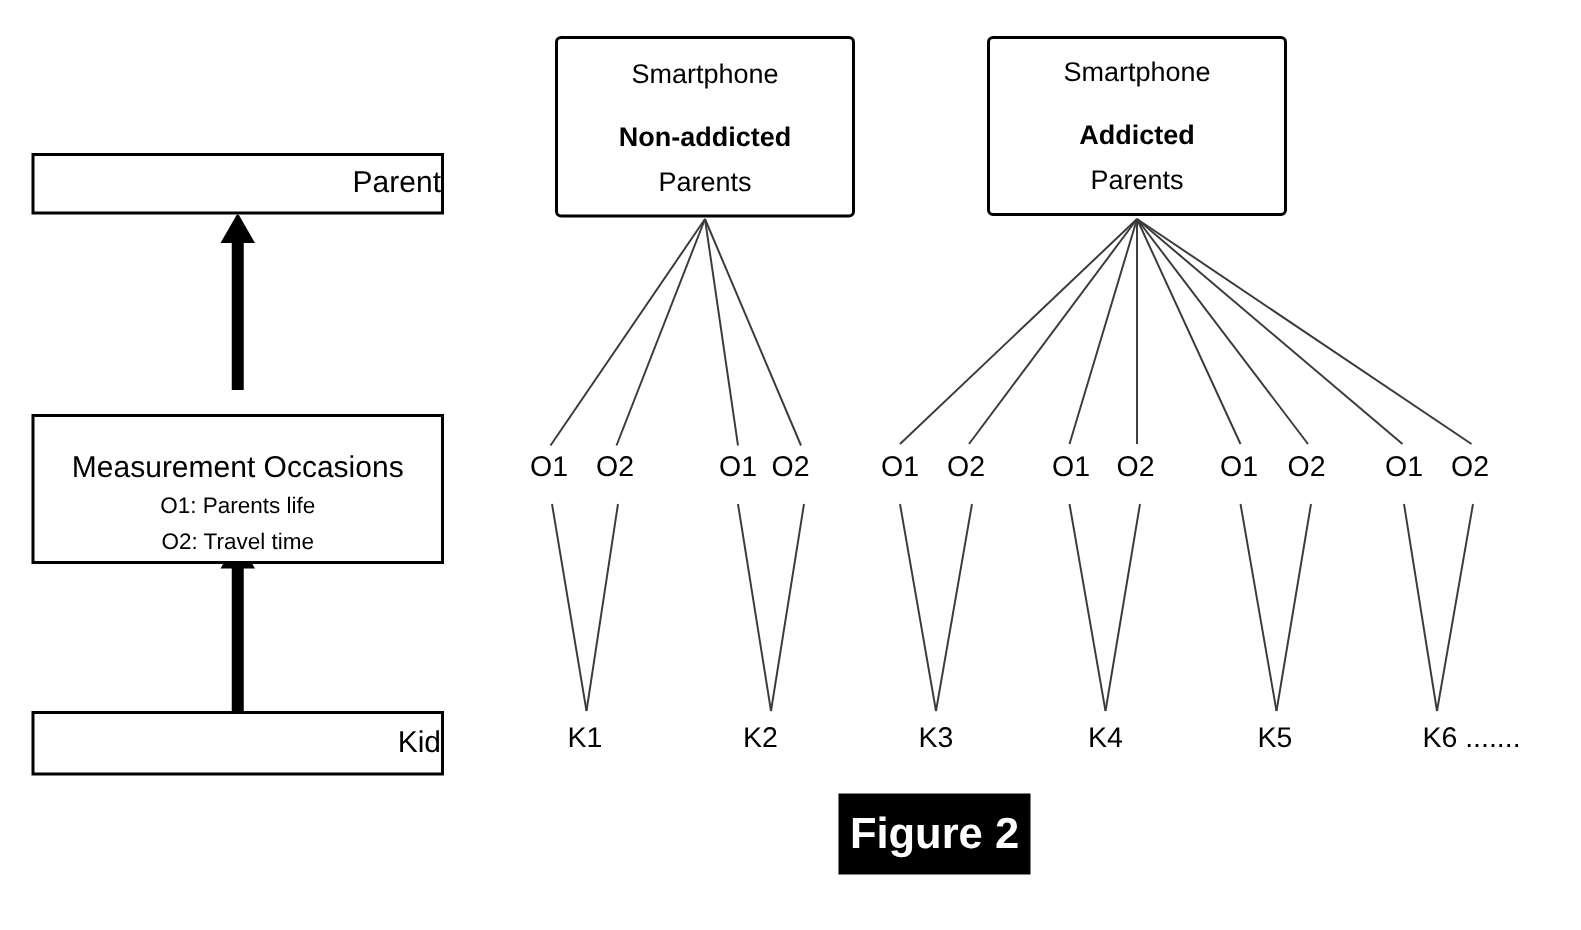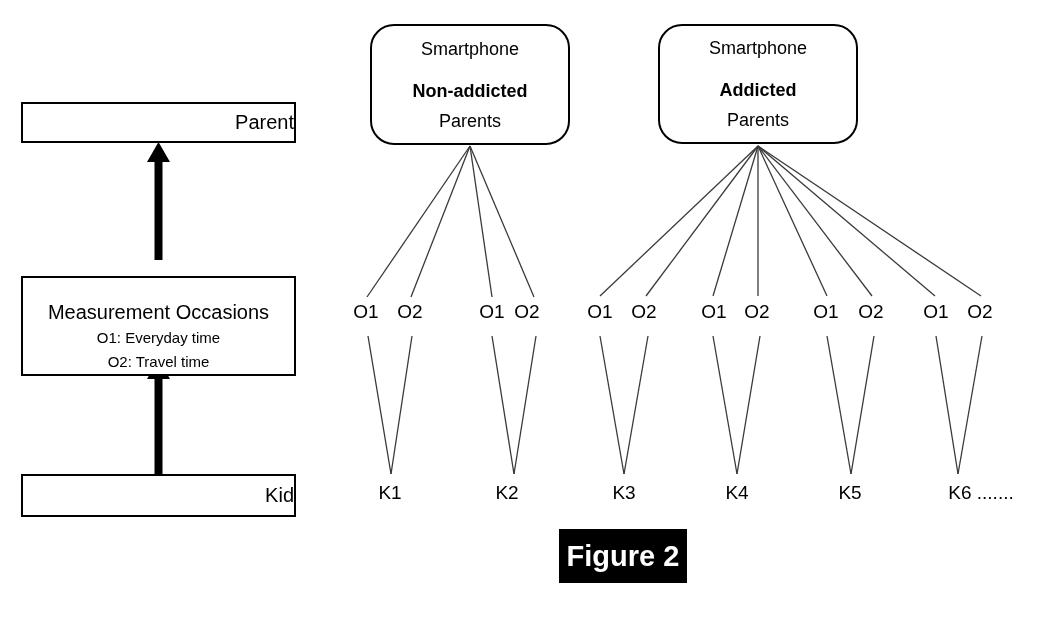--- a/index.html
+++ b/index.html
@@ -32,21 +32,21 @@
   .measure-box  {
     left: 21px; top: 276px; width: 275px; height: 100px;
     flex-direction: column;
     padding-top: 4px;
   }
   .measure-title { font-size: 20px; line-height: 28px; }
   .measure-sub   { font-size: 15px; line-height: 24px; }
   .round-box {
     position: absolute;
     border: 2px solid #000000;
-    border-radius: 24px;
+    border-radius: 4px;
     background: #ffffff;
     box-sizing: border-box;
     display: flex;
     flex-direction: column;
     align-items: center;
     justify-content: center;
     text-align: center;
     font-size: 18px;
     line-height: 30px;
   }
@@ -129,21 +129,21 @@
       <line x1="982" y1="336" x2="958" y2="474"></line>
     </g>
   </svg>
 
   <div class="rect-box parent-box">
     <span>Parent</span>
   </div>
 
   <div class="rect-box measure-box">
     <span class="measure-title">Measurement Occasions</span>
-    <span class="measure-sub">O1: Everyday time</span>
+    <span class="measure-sub">O1: Parents life</span>
     <span class="measure-sub">O2: Travel time</span>
   </div>
 
   <div class="rect-box kid-box">
     <span>Kid</span>
   </div>
 
   <div class="round-box group-nonaddicted">
     <span>Smartphone</span>
     <span class="bold-line">Non-addicted</span>

